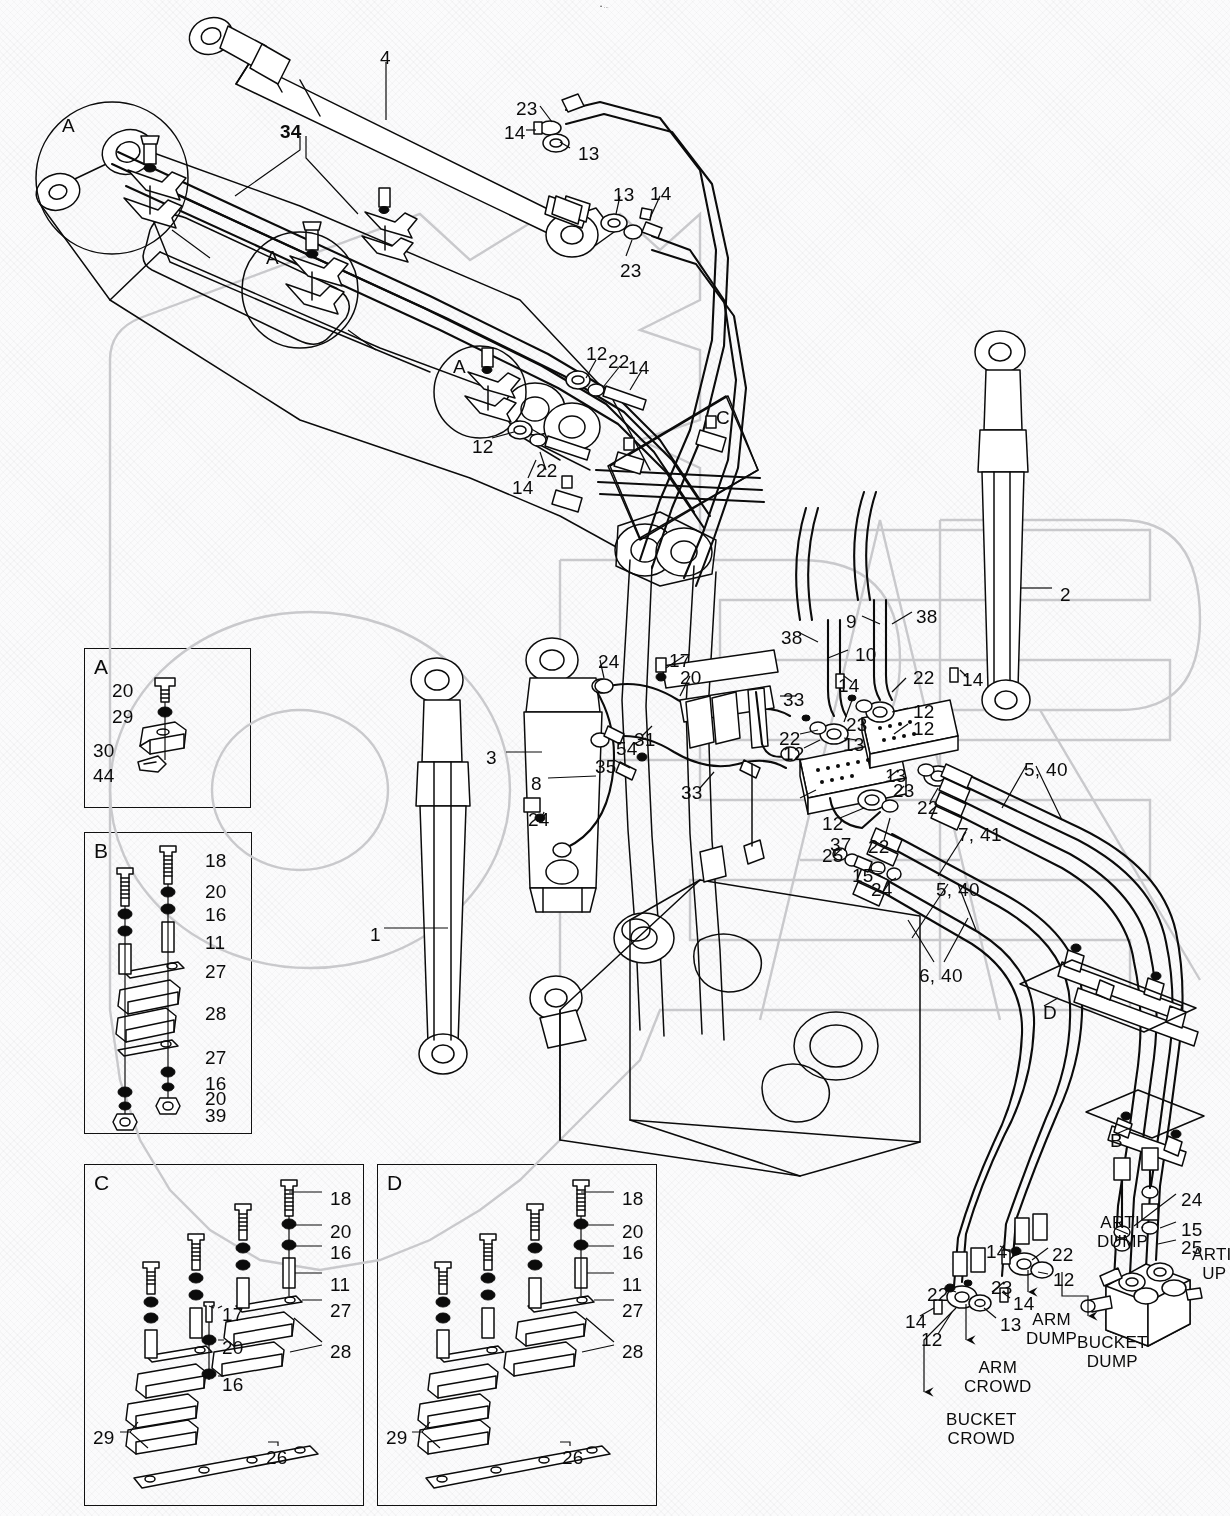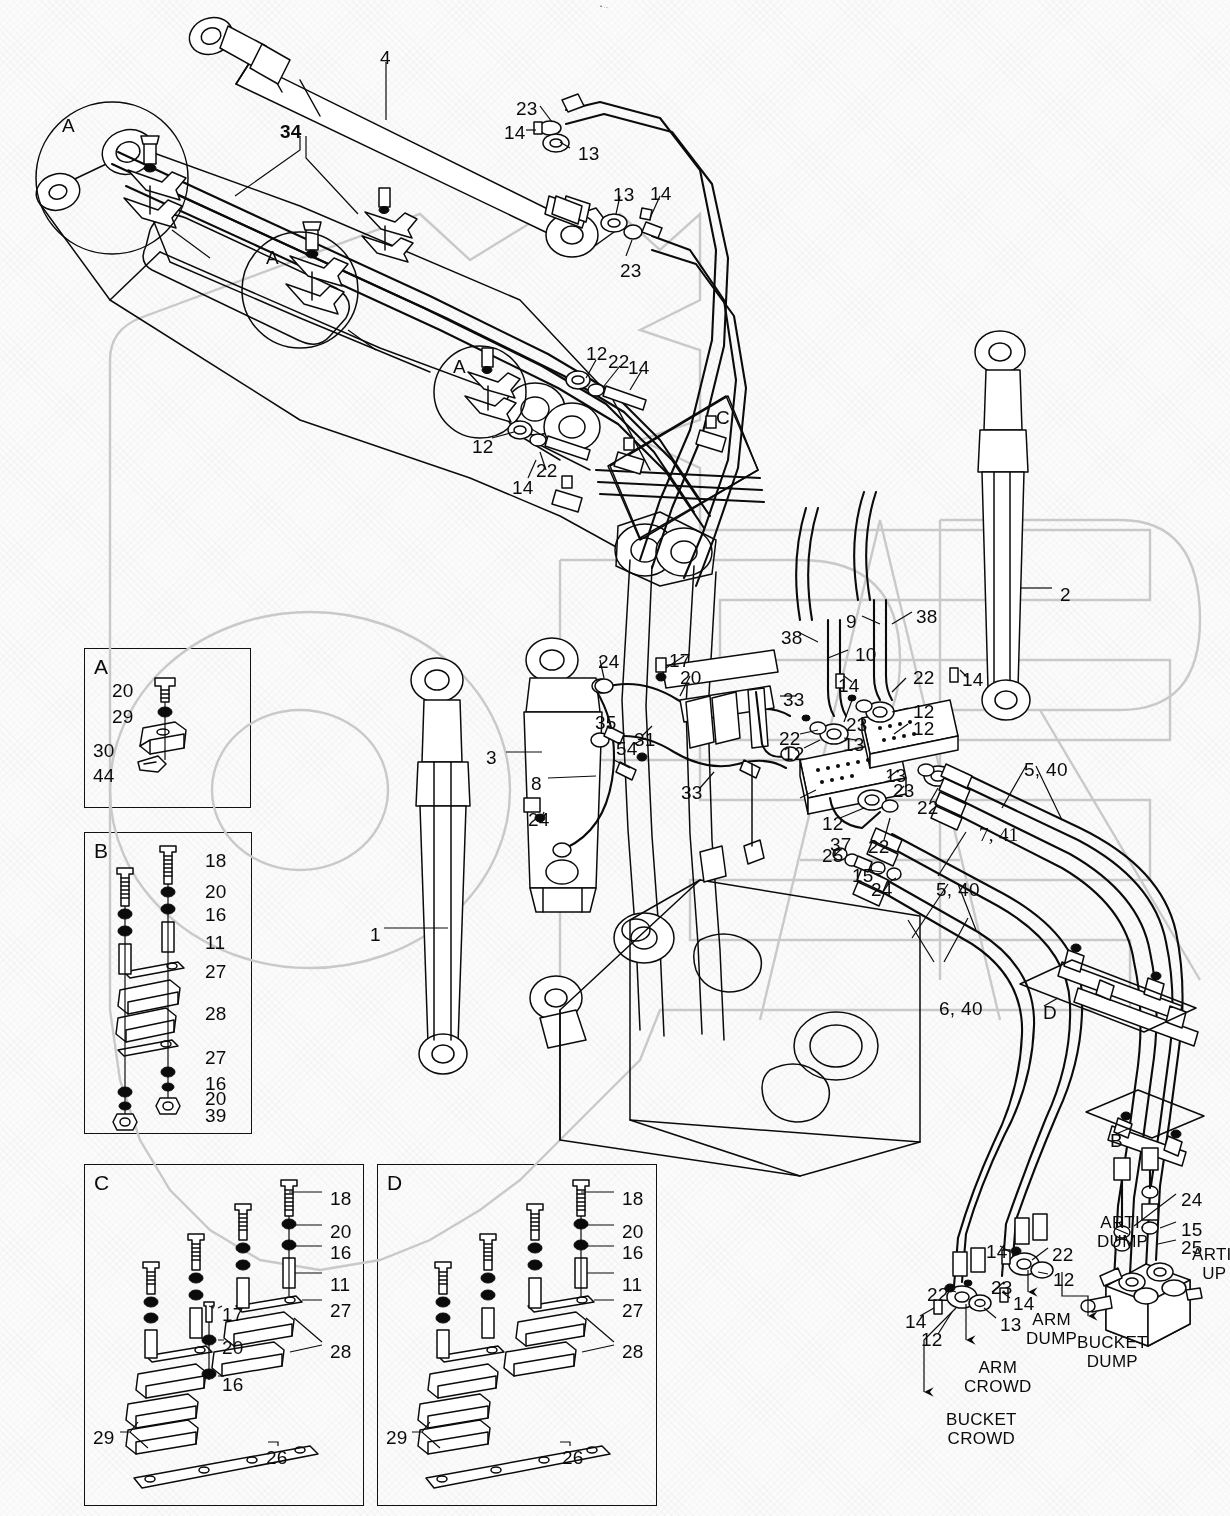--- a/index.html
+++ b/index.html
@@ -711,38 +711,38 @@
       <div class="lbl" style="left: 783px; top: 690px;">33</div>
       <div class="lbl" style="left: 913px; top: 702px;">12</div>
       <div class="lbl" style="left: 486px; top: 748px;">3</div>
       <div class="lbl" style="left: 846px; top: 715px;">23</div>
       <div class="lbl" style="left: 913px; top: 719px;">12</div>
       <div class="lbl" style="left: 779px; top: 729px;">22</div>
       <div class="lbl" style="left: 843px; top: 735px;">13</div>
       <div class="lbl" style="left: 783px; top: 744px;">12</div>
       <div class="lbl" style="left: 634px; top: 730px;">31</div>
       <div class="lbl" style="left: 616px; top: 739px;">54</div>
-      <div class="lbl" style="left: 595px; top: 713px;">35</div>
+      <div class="lbl" style="left: 595px; top: 757px;">35</div>
       <div class="lbl" style="left: 531px; top: 774px;">8</div>
       <div class="lbl" style="left: 681px; top: 783px;">33</div>
       <div class="lbl" style="left: 885px; top: 766px;">13</div>
       <div class="lbl" style="left: 893px; top: 781px;">23</div>
       <div class="lbl" style="left: 786px; top: 835px; margin-left: 44px;">37</div>
       <div class="lbl" style="left: 822px; top: 814px;">12</div>
       <div class="lbl" style="left: 917px; top: 798px;">22</div>
       <div class="lbl" style="left: 868px; top: 837px;">22</div>
       <div class="lbl" style="left: 1024px; top: 760px;">5, 40</div>
-      <div class="lbl" style="left: 979px; top: 825px; font-family: Liberation Serif, serif;">7, 41</div>
+      <div class="lbl" style="left: 958px; top: 825px;">7, 41</div>
       <div class="lbl" style="left: 936px; top: 880px;">5, 40</div>
       <div class="lbl" style="left: 822px; top: 846px;">25</div>
       <div class="lbl" style="left: 852px; top: 866px;">15</div>
       <div class="lbl" style="left: 871px; top: 880px;">24</div>
       <div class="lbl" style="left: 528px; top: 810px;">24</div>
       <div class="lbl" style="left: 370px; top: 925px;">1</div>
-      <div class="lbl" style="left: 919px; top: 999px; margin-left: 20px;">6, 40</div>
+      <div class="lbl" style="left: 919px; top: 966px;">6, 40</div>
       <div class="lbl" style="left: 1043px; top: 1003px;">D</div>
       <div class="lbl" style="left: 1110px; top: 1131px;">B</div>
       <div class="lbl" style="left: 1181px; top: 1190px;">24</div>
       <div class="lbl" style="left: 1181px; top: 1220px;">15</div>
       <div class="lbl" style="left: 1181px; top: 1238px;">25</div>
       <div class="lbl" style="left: 986px; top: 1242px;">14</div>
       <div class="lbl" style="left: 1052px; top: 1245px;">22</div>
       <div class="lbl" style="left: 1053px; top: 1270px;">12</div>
       <div class="lbl" style="left: 927px; top: 1285px;">22</div>
       <div class="lbl" style="left: 991px; top: 1278px;">23</div>

